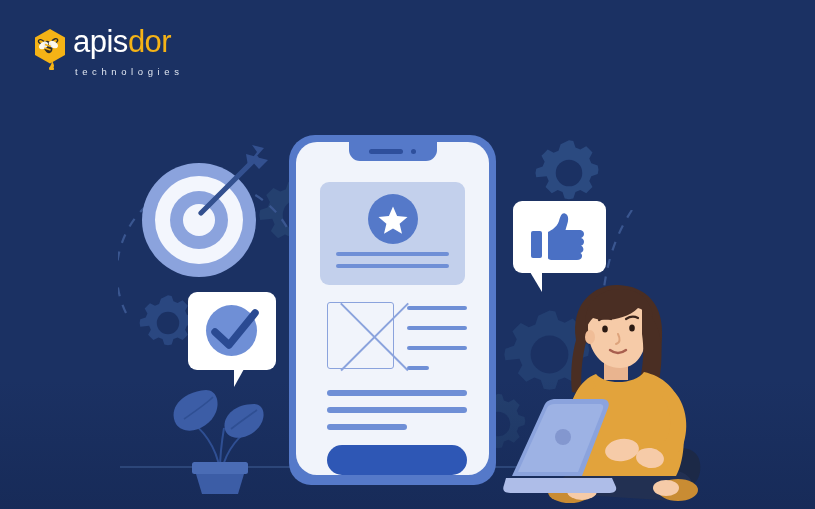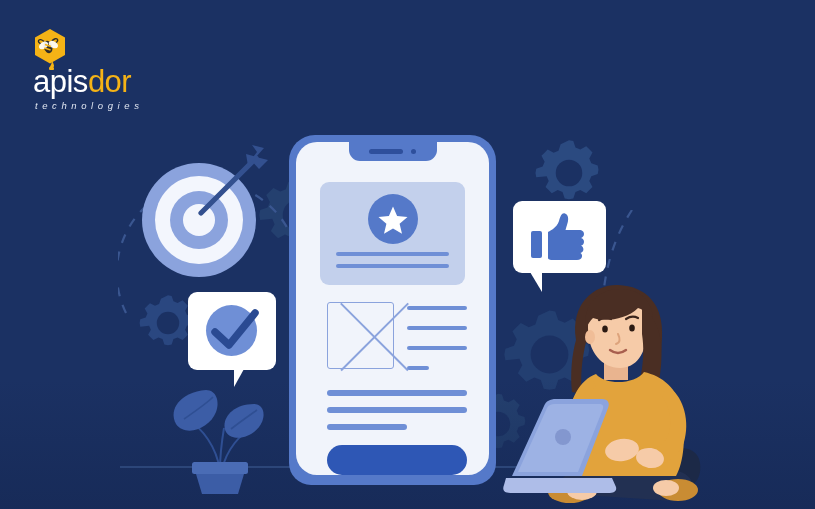--- a/index.html
+++ b/index.html
@@ -19,32 +19,32 @@
     position: absolute; left: 0; right: 0; bottom: 0; height: 130px;
     background: linear-gradient(180deg, rgba(20,38,80,0) 0%, rgba(20,38,80,0.55) 100%);
     pointer-events: none;
   }
   .floor-line {
     position: absolute; left: 120px; width: 560px; height: 2px; bottom: 41px;
     background: #2c4679;
   }
 
   
-  .logo { position: absolute; left: 33px; top: 28px; display: flex; align-items: flex-start; flex-direction: column; }
+  .logo { position: absolute; left: 33px; top: 28px; display: flex; align-items: flex-start; }
   .hexwrap { position: relative; width: 34px; height: 40px; margin-right: 6px; }
   .logo-text { position: relative; top: -2px; }
   .logo-word {
     font-size: 31px; line-height: 31px; letter-spacing: -0.5px;
     font-weight: 400;
   }
   .logo-word .w { color: #ffffff; }
   .logo-word .g { color: #f5b316; }
   .logo-sub {
     color: #dfe5f0; font-size: 9.5px; letter-spacing: 4.6px;
-    margin-top: 3px; margin-left: 2px; font-weight: 400; font-style: italic;
+    margin-top: 9px; margin-left: 2px; font-weight: 400;
   }
 
   
   .headline {
     position: absolute; left: 205px; top: 22px; width: 420px;
     text-align: center; color: #ffffff;
     font-size: 31px; line-height: 44px; font-weight: 400;
     letter-spacing: 0.2px;
   }
   .headline .l2 { display: block; }

